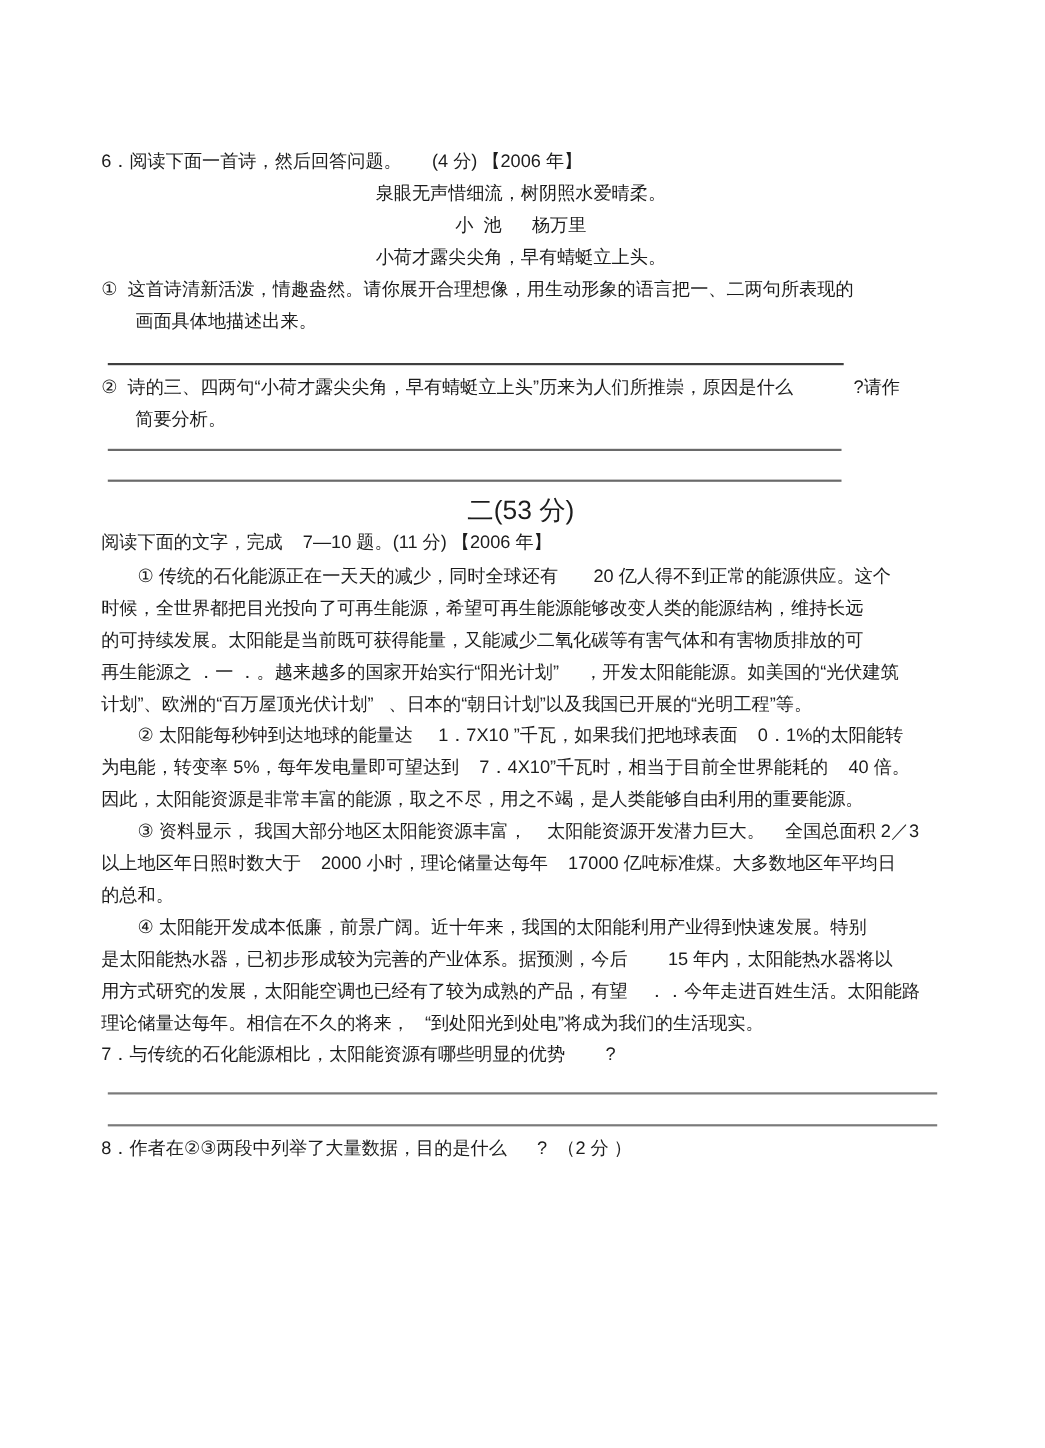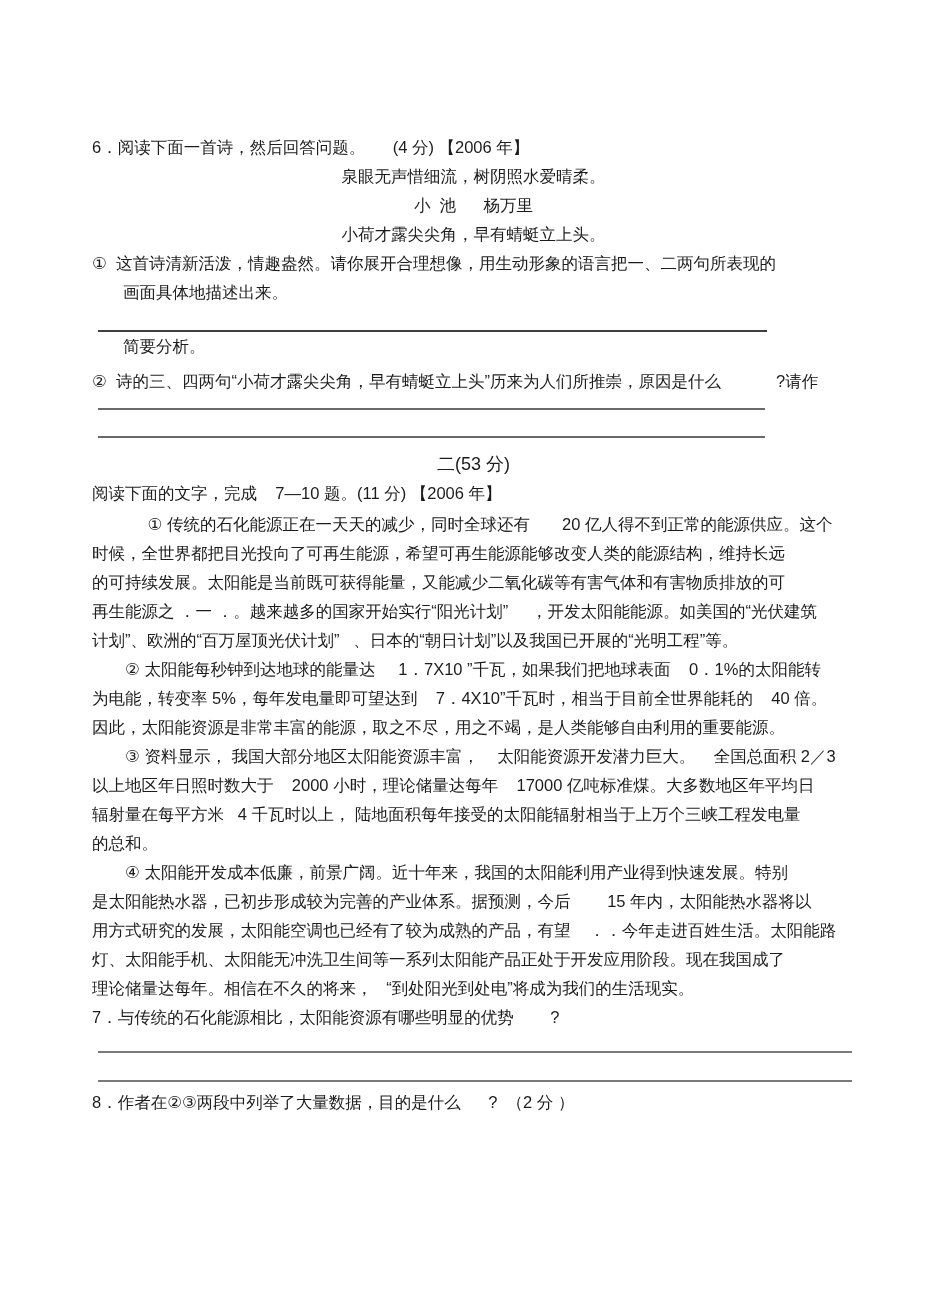--- a/index.html
+++ b/index.html
@@ -12,75 +12,73 @@
     font-family:"Liberation Sans","DejaVu Sans",sans-serif;
     font-size:16.5px;
     padding:133px 95px 0 92px;
     overflow:hidden;
     border-radius:30px;
   }
   .tline{line-height:29px;min-height:29px;white-space:pre-wrap;}
   .center{text-align:center;}
   .hang{padding-left:31px;}
   .ind{padding-left:33px;}
-  .title2{font-size:18px;margin-top:12px;}
+  .title2{font-size:24px;margin-top:12px;}
   .ansline{height:0;border-top:2px solid #555;margin-left:6px;}
   .ln-a{width:669px;border-color:#3f3f3f;margin-top:23px;}
   .ln-b{width:667px;border-color:#6a6a6a;}
   .ln-b1{margin-top:12px;}
   .ln-b2{margin-top:26px;}
   .ln-c{width:754px;border-color:#7a7a7a;}
   .ln-c1{margin-top:19px;}
   .ln-c2{margin-top:27px;}
   .mt6{margin-top:6px;}
-  .mt2{margin-top:2px;text-align:center;}
+  .mt2{margin-top:2px;}
 </style>
 </head>
 <body>
 
 <div class="page">
 
   <div class="tline">6．阅读下面一首诗，然后回答问题。      (4 分) 【2006 年】</div>
   <div class="tline center">泉眼无声惜细流，树阴照水爱晴柔。</div>
   <div class="tline center">小  池      杨万里</div>
   <div class="tline center">小荷才露尖尖角，早有蜻蜓立上头。</div>
 
   <div class="tline">①  这首诗清新活泼，情趣盎然。请你展开合理想像，用生动形象的语言把一、二两句所表现的</div>
   <div class="tline hang">画面具体地描述出来。</div>
 
   <div class="ansline ln-a"></div>
 
+  <div class="tline mt6">②  诗的三、四两句“小荷才露尖尖角，早有蜻蜓立上头”历来为人们所推崇，原因是什么            ?请作</div>
   <div class="tline hang">简要分析。</div>
-  <div class="tline mt6">②  诗的三、四两句“小荷才露尖尖角，早有蜻蜓立上头”历来为人们所推崇，原因是什么            ?请作</div>
 
   <div class="ansline ln-b ln-b1"></div>
   <div class="ansline ln-b ln-b2"></div>
 
   <div class="tline center title2">二(53 分)</div>
   <div class="tline">阅读下面的文字，完成    7—10 题。(11 分) 【2006 年】</div>
 
   <div class="tline ind mt2">① 传统的石化能源正在一天天的减少，同时全球还有       20 亿人得不到正常的能源供应。这个</div>
   <div class="tline">时候，全世界都把目光投向了可再生能源，希望可再生能源能够改变人类的能源结构，维持长远</div>
   <div class="tline">的可持续发展。太阳能是当前既可获得能量，又能减少二氧化碳等有害气体和有害物质排放的可</div>
   <div class="tline">再生能源之 ．一 ．。越来越多的国家开始实行“阳光计划”     ，开发太阳能能源。如美国的“光伏建筑</div>
   <div class="tline">计划”、欧洲的“百万屋顶光伏计划”   、日本的“朝日计划”以及我国已开展的“光明工程”等。</div>
 
   <div class="tline ind">② 太阳能每秒钟到达地球的能量达     1．7X10 ”千瓦，如果我们把地球表面    0．1%的太阳能转</div>
   <div class="tline">为电能，转变率 5%，每年发电量即可望达到    7．4X10”千瓦时，相当于目前全世界能耗的    40 倍。</div>
   <div class="tline">因此，太阳能资源是非常丰富的能源，取之不尽，用之不竭，是人类能够自由利用的重要能源。</div>
 
   <div class="tline ind">③ 资料显示， 我国大部分地区太阳能资源丰富，    太阳能资源开发潜力巨大。    全国总面积 2／3</div>
   <div class="tline">以上地区年日照时数大于    2000 小时，理论储量达每年    17000 亿吨标准煤。大多数地区年平均日</div>
-  <div class="tline">辐射量在每平方米   4 千瓦时以上， 陆地面积每年接受的太阳能辐射相当于上万个三峡工程发电量</div>
   <div class="tline">的总和。</div>
 
   <div class="tline ind">④ 太阳能开发成本低廉，前景广阔。近十年来，我国的太阳能利用产业得到快速发展。特别</div>
   <div class="tline">是太阳能热水器，已初步形成较为完善的产业体系。据预测，今后        15 年内，太阳能热水器将以</div>
   <div class="tline">用方式研究的发展，太阳能空调也已经有了较为成熟的产品，有望    ．．今年走进百姓生活。太阳能路</div>
-  <div class="tline">灯、太阳能手机、太阳能无冲洗卫生间等一系列太阳能产品正处于开发应用阶段。现在我国成了</div>
   <div class="tline">理论储量达每年。相信在不久的将来，   “到处阳光到处电”将成为我们的生活现实。</div>
 
   <div class="tline">7．与传统的石化能源相比，太阳能资源有哪些明显的优势        ?</div>
 
   <div class="ansline ln-c ln-c1"></div>
   <div class="ansline ln-c ln-c2"></div>
 
   <div class="tline mt6">8．作者在②③两段中列举了大量数据，目的是什么      ?  （2 分 ）</div>
 
 </div>

